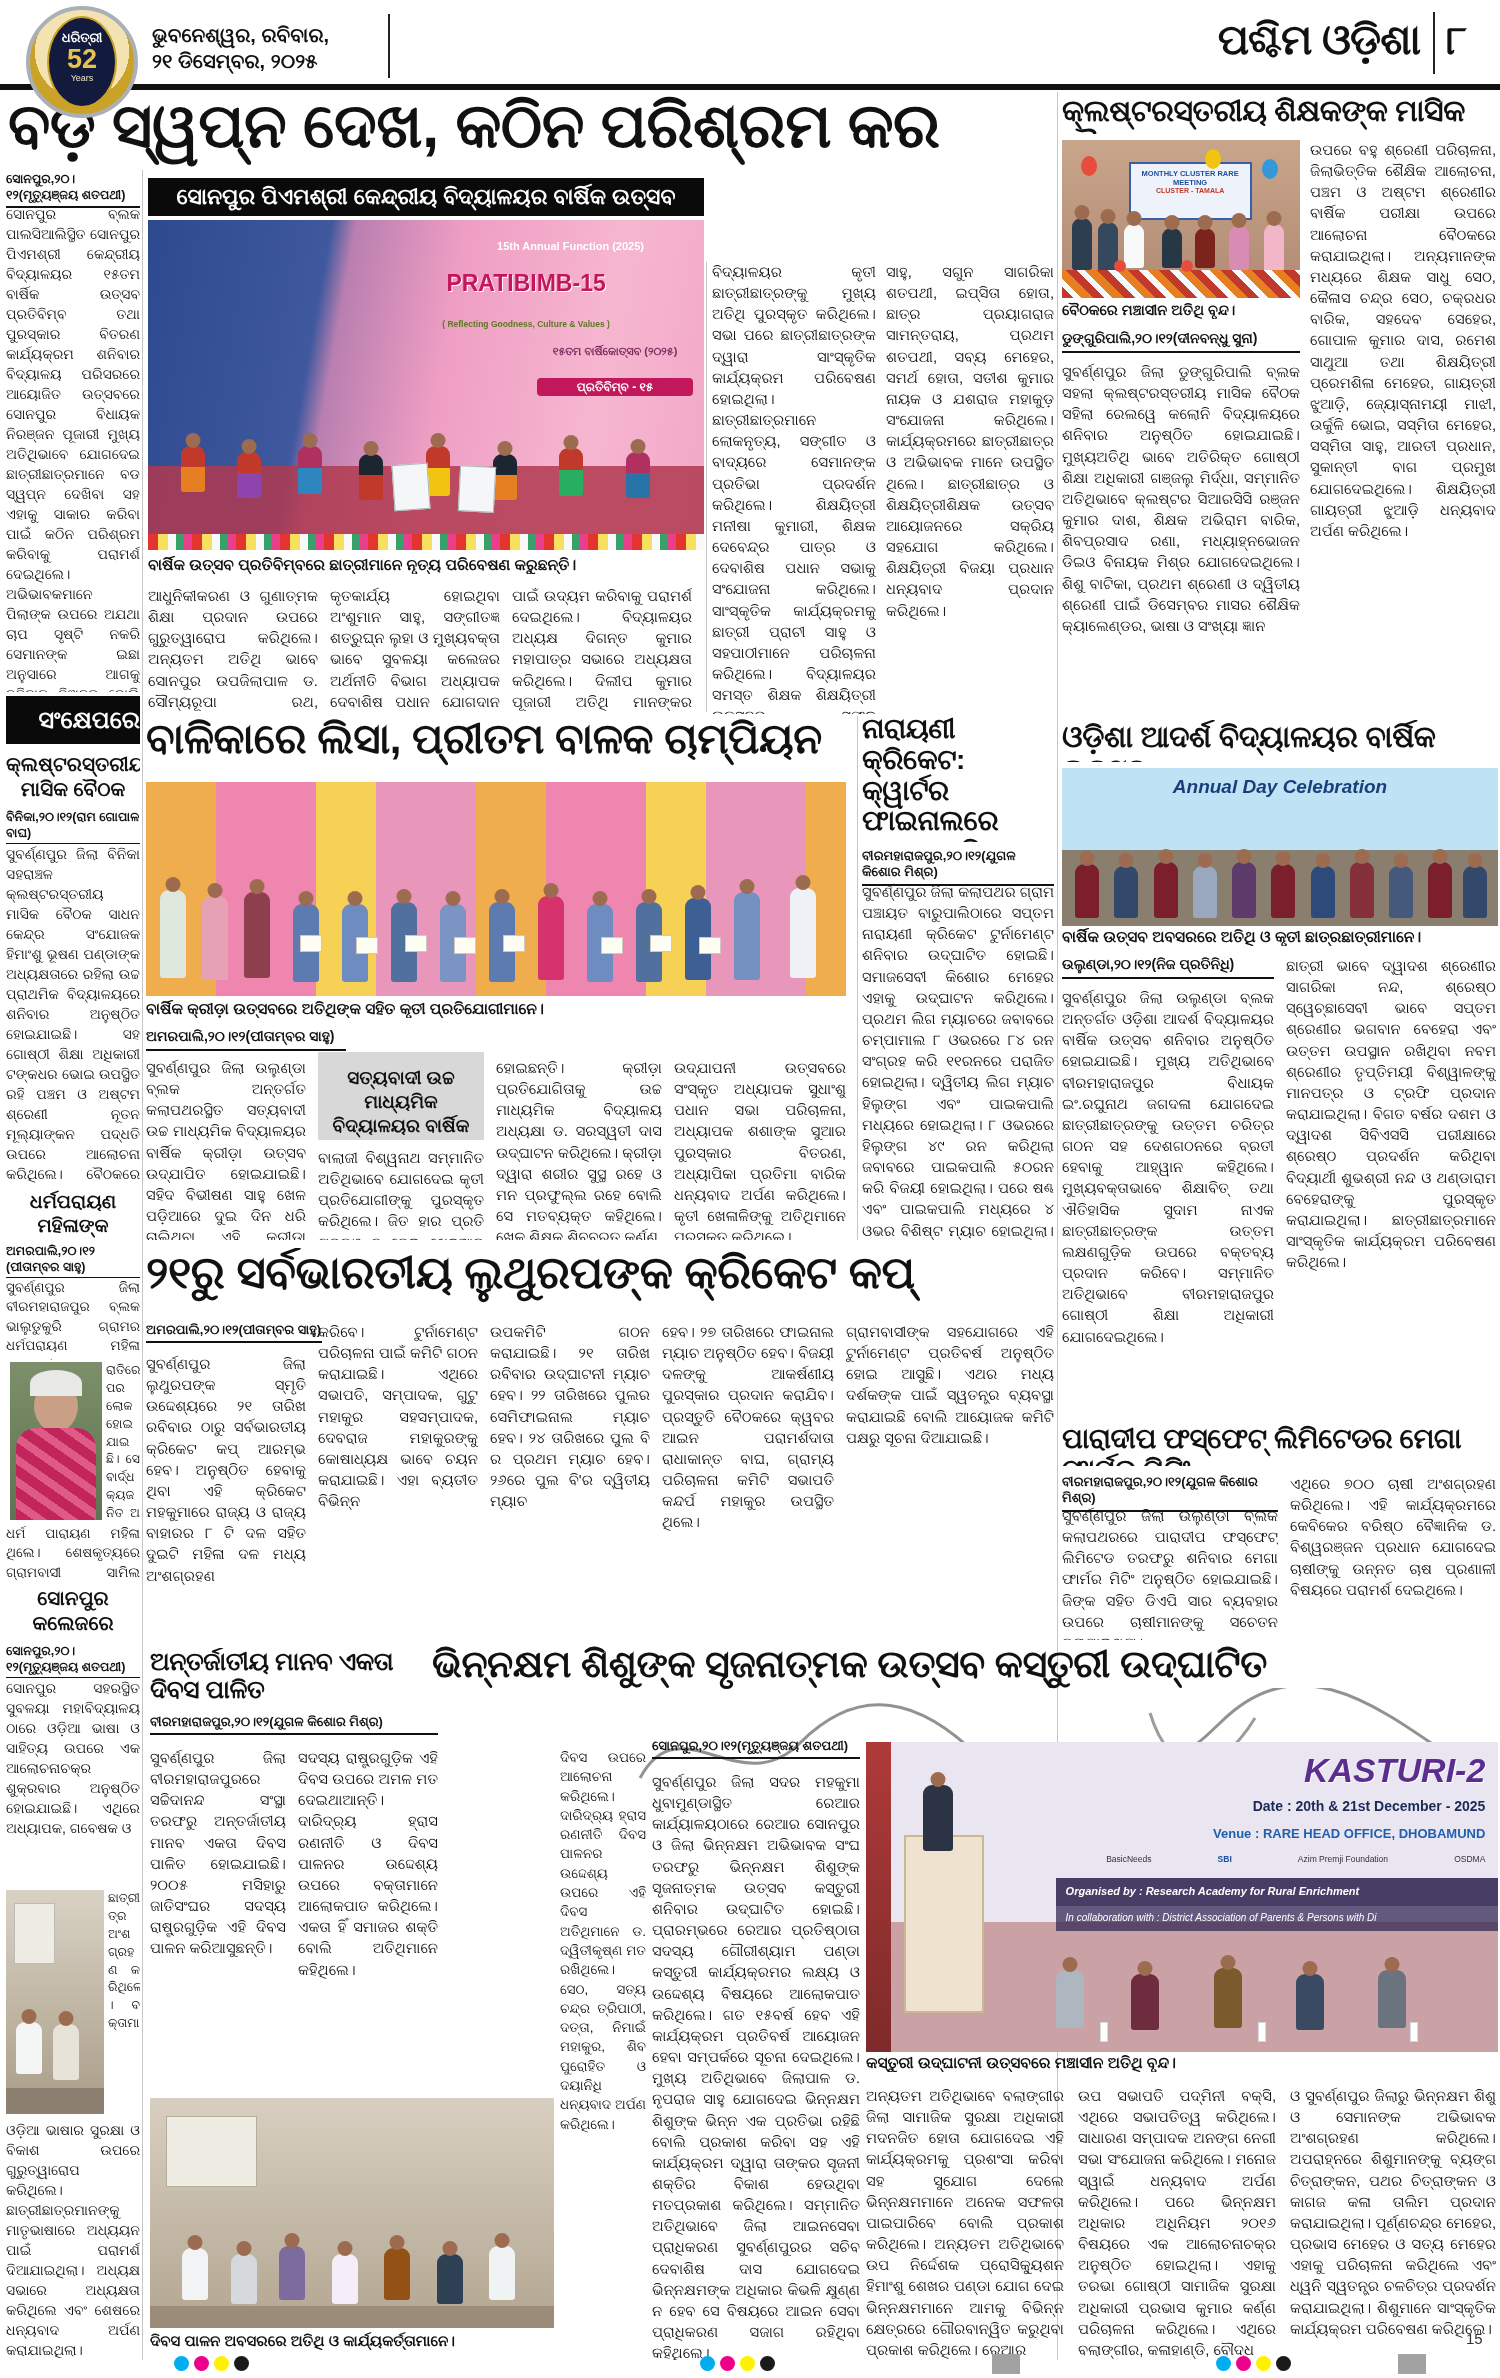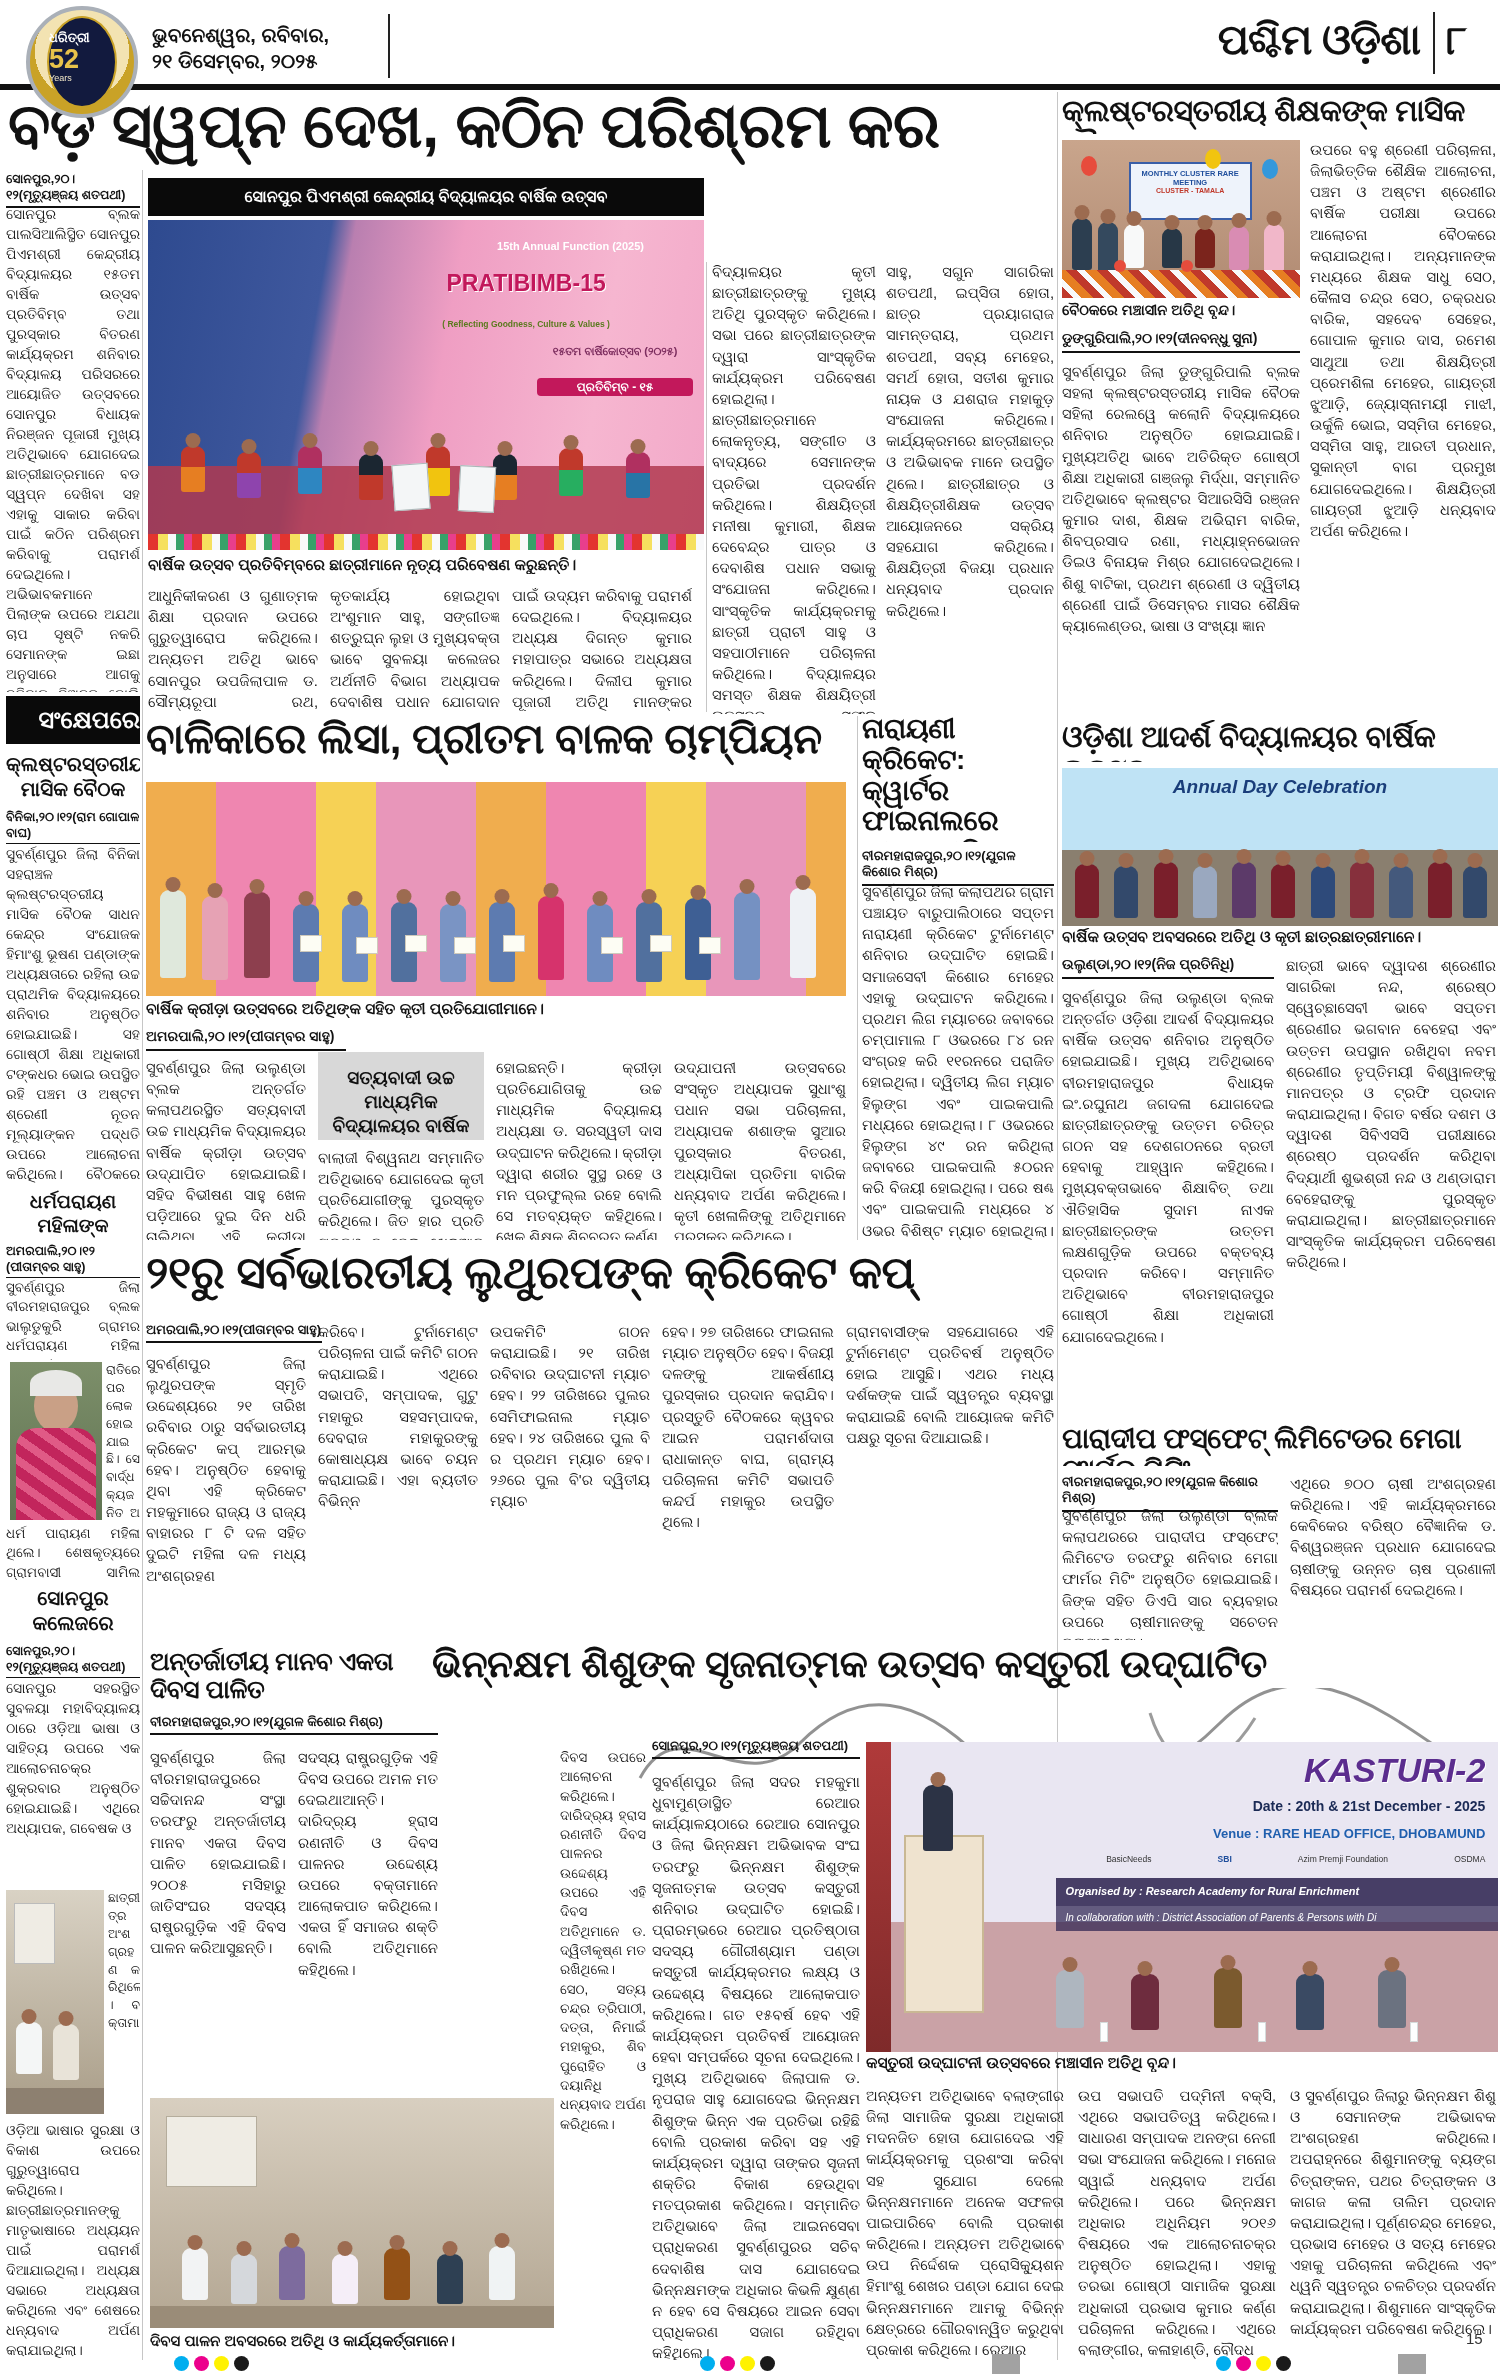--- a/index.html
+++ b/index.html
@@ -24,21 +24,21 @@
 </style>
 </head>
 <body>
 
 <div class="page">
 
   <div class="abs" style="left:0;top:84px;width:1500px;height:6px;background:#111"></div>
 
   <div class="abs" style="left:26px;top:6px;width:110px;height:110px;z-index:3">
     <div class="abs" style="left:0;top:0;width:104px;height:104px;border-radius:50%;border:4px solid #aab0b8;background:radial-gradient(circle at 50% 40%,#f3e3b2 0 58%,#c9a227 58% 100%)"></div>
-    <div class="abs" style="left:21px;top:10px;width:66px;height:88px;border-radius:50%;background:#121a3e;border:2px solid #c9a227;color:#fff">
+    <div class="abs" style="left:21px;top:10px;width:66px;height:88px;border-radius:50%;background:#121a3e;border:2px solid #c9a227;text-align:center;color:#fff">
       <div style="font-size:13px;font-weight:700;margin-top:12px;color:#fff">ଧରିତ୍ରୀ</div>
       <div style="font-size:27px;font-weight:700;color:#e8c24a;line-height:1">52</div>
       <div style="font-size:9px;color:#f0e6c8">Years</div>
     </div>
   </div>
 
   <div class="abs" style="left:152px;top:22px;width:225px;font-weight:700;font-size:20px;line-height:1.3">
     <div>ଭୁବନେଶ୍ୱର, ରବିବାର,</div>
     <div>୨୧ ଡିସେମ୍ବର, ୨୦୨୫</div>
   </div>
@@ -51,21 +51,21 @@
   <div class="vr" style="left:142px;top:170px;height:2190px"></div>
   <div class="vr" style="left:1057px;top:92px;height:2268px"></div>
   <div class="vr" style="left:706px;top:262px;height:450px"></div>
   <div class="vr" style="left:857px;top:716px;height:524px"></div>
 
   <div class="abs hl" style="left:8px;top:92px;width:1046px;height:84px;font-size:62px">ବଡ଼ ସ୍ୱପ୍ନ ଦେଖ, କଠିନ ପରିଶ୍ରମ କର</div>
 
   <div class="abs dl" style="left:6px;top:172px;width:134px;font-size:12.5px">ସୋନପୁର,୨୦।୧୨(ମୃତ୍ୟୁଞ୍ଜୟ ଶତପଥୀ)</div>
   <div class="abs bd" style="left:6px;top:204px;width:134px;height:488px;font-size:14px">ସୋନପୁର ବ୍ଲକ ପାଲସିଆଲିସ୍ଥିତ ସୋନପୁର ପିଏମଶ୍ରୀ କେନ୍ଦ୍ରୀୟ ବିଦ୍ୟାଳୟର ୧୫ତମ ବାର୍ଷିକ ଉତ୍ସବ ପ୍ରତିବିମ୍ବ ତଥା ପୁରସ୍କାର ବିତରଣ କାର୍ଯ୍ୟକ୍ରମ ଶନିବାର ବିଦ୍ୟାଳୟ ପରିସରରେ ଆୟୋଜିତ ଉତ୍ସବରେ ସୋନପୁର ବିଧାୟକ ନିରଞ୍ଜନ ପୂଜାରୀ ମୁଖ୍ୟ ଅତିଥିଭାବେ ଯୋଗଦେଇ ଛାତ୍ରୀଛାତ୍ରମାନେ ବଡ ସ୍ୱପ୍ନ ଦେଖିବା ସହ ଏହାକୁ ସାକାର କରିବା ପାଇଁ କଠିନ ପରିଶ୍ରମ କରିବାକୁ ପରାମର୍ଶ ଦେଇଥିଲେ। ଅଭିଭାବକମାନେ ପିଲାଙ୍କ ଉପରେ ଅଯଥା ଚାପ ସୃଷ୍ଟି ନକରି ସେମାନଙ୍କ ଇଛା ଅନୁସାରେ ଆଗକୁ ବଢ଼ିବାକୁ ଦିଅନ୍ତୁ ବୋଲି ପୂଜାରୀ ମତପ୍ରକାଶ କରିଥିଲେ। ବୀରମହାରାଜପୁର ବିଧାୟକ ଇଂ. ରଘୁନାଥ ଜଗଦଳା ସମ୍ମାନିତ ଅତିଥିଭାବେ ଯୋଗଦାନ କରି ଶିକ୍ଷାର</div>
 
-  <div class="abs" style="left:148px;top:178px;width:556px;height:38px;background:#0a0a0a;color:#fff;font-weight:700;font-size:16px;text-align:center;line-height:38px;overflow:hidden">ସୋନପୁର ପିଏମଶ୍ରୀ କେନ୍ଦ୍ରୀୟ ବିଦ୍ୟାଳୟର ବାର୍ଷିକ ଉତ୍ସବ</div>
+  <div class="abs" style="left:148px;top:178px;width:556px;height:38px;background:#0a0a0a;color:#fff;font-weight:700;font-size:22px;text-align:center;line-height:38px;overflow:hidden">ସୋନପୁର ପିଏମଶ୍ରୀ କେନ୍ଦ୍ରୀୟ ବିଦ୍ୟାଳୟର ବାର୍ଷିକ ଉତ୍ସବ</div>
 
   <div class="photo" style="left:148px;top:220px;width:556px;height:330px;background:linear-gradient(100deg,#2e4a8f 0%,#3f589e 30%,#b97fb0 34%,#ef9ec3 52%,#f6b6d0 78%,#f2a8c8 100%)">
     <div class="abs" style="left:54%;top:6%;width:44%;text-align:center;color:#fff;font-weight:700;font-size:11px">15th Annual Function (2025)</div>
     <div class="abs" style="left:48%;top:15%;width:40%;text-align:center;color:#c2185b;font-weight:800;font-size:23px;text-shadow:1px 1px 0 #fff">PRATIBIMB-15</div>
     <div class="abs" style="left:48%;top:30%;width:40%;text-align:center;color:#5a7a1e;font-weight:700;font-size:8.5px">( Reflecting Goodness, Culture &amp; Values )</div>
     <div class="abs" style="left:70%;top:38%;width:28%;text-align:center;color:#7c2d5e;font-weight:700;font-size:11px">୧୫ତମ ବାର୍ଷିକୋତ୍ସବ (୨୦୨୫)</div>
     <div class="abs" style="left:70%;top:48%;width:28%;text-align:center;color:#fff;background:#c2185b;border-radius:4px;font-weight:700;font-size:12px;padding:2px 0">ପ୍ରତିବିମ୍ବ - ୧୫</div>
     <div class="abs" style="left:0;bottom:14px;width:100%;height:70px;background:#b03a50;opacity:.85"></div>
     <div class="abs" style="left:0;bottom:0;width:100%;height:16px;background:repeating-linear-gradient(90deg,#e3342f 0 10px,#f6e05e 10px 20px,#f8f9fa 20px 28px,#38a169 28px 36px,#e83e8c 36px 44px)"></div>
     <div class="fig" style="left:6%;bottom:58px;width:24px;height:46px;background:linear-gradient(#c0392b 0 45%,#e67e22 45% 100%)"></div>

